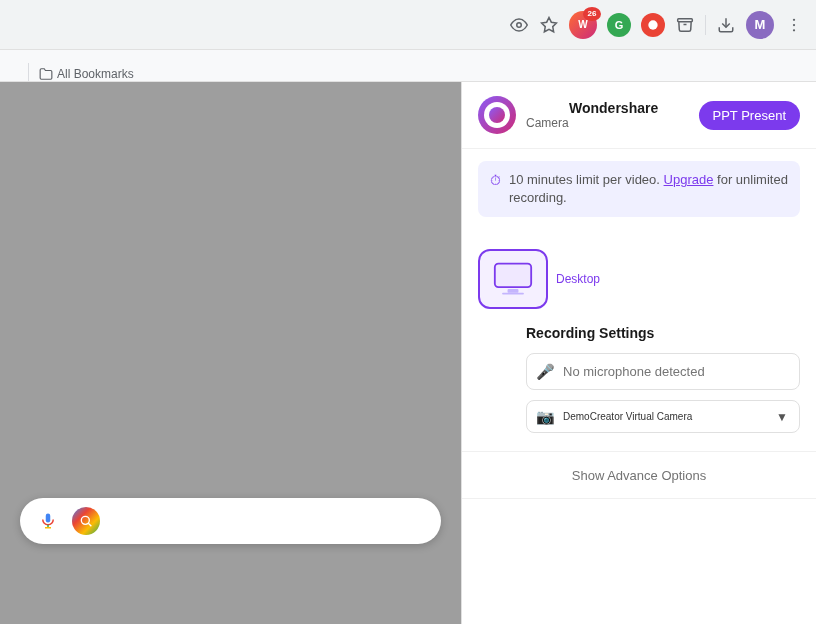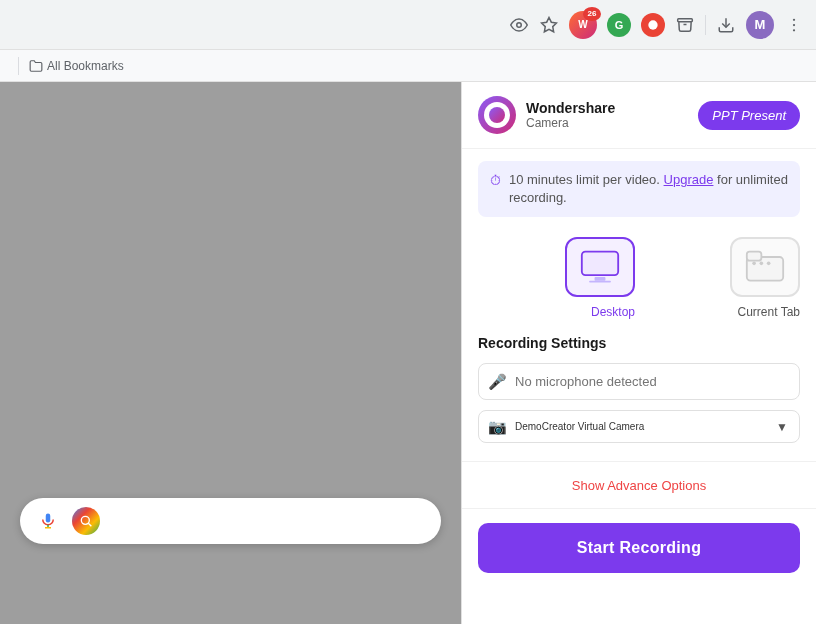--- a/index.html
+++ b/index.html
@@ -102,22 +102,22 @@
       font-size: 13px;
       font-weight: bold;
     }
 
     
     .bookmarks-bar {
       height: 32px;
       background: #f8f9fa;
       border-bottom: 1px solid #e0e0e0;
       display: flex;
-      align-items: center;
-      padding: 0 18px;
+      align-items: flex-end;
+      padding: 0 28px;
       gap: 6px;
     }
     .bookmarks-divider {
       width: 1px;
       height: 18px;
       background: #dadce0;
       margin-right: 4px;
     }
     .bookmarks-label {
       font-size: 12px;
@@ -184,35 +184,35 @@
       background: linear-gradient(135deg, #8b5cf6, #cc2c7a);
       display: flex;
       align-items: center;
       justify-content: center;
     }
     .brand-name {
       font-size: 14px;
       font-weight: 600;
       color: #1a1a1a;
       line-height: 1.2;
+      margin-left: 43px;
     }
     .brand-subtitle {
       font-size: 12px;
       color: #666;
     }
     .ppt-btn {
       background: #7c3aed;
       color: white;
       border: none;
       border-radius: 20px;
       padding: 7px 14px;
       font-size: 13px;
       font-weight: 500;
       cursor: pointer;
-      font-style: italic;
     }
 
     
     .limit-notice {
       background: #f0f0ff;
       margin: 12px 16px;
       border-radius: 8px;
       padding: 10px 12px;
       display: flex;
       align-items: flex-start;
@@ -236,25 +236,25 @@
 
     
     .mode-tabs {
       display: flex;
       gap: 8px;
       padding: 8px 16px 16px;
       justify-content: space-around;
     }
     .mode-tab {
       display: flex;
-      flex-direction: column;
-      align-items: flex-end;
+      align-items: center;
       gap: 8px;
       cursor: pointer;
       flex: 1;
+      margin-top: 12px;
     }
     .mode-icon-wrapper {
       width: 70px;
       height: 60px;
       border-radius: 12px;
       display: flex;
       align-items: center;
       justify-content: center;
       border: 2px solid transparent;
     }
@@ -277,20 +277,21 @@
 
     
     .desktop-icon svg, .tab-icon svg, .webcam-icon svg {
       width: 40px;
       height: 36px;
     }
 
     
     .settings-section {
       padding: 0 16px;
+      margin-left: 48px;
     }
     .settings-title {
       font-size: 14px;
       font-weight: 600;
       color: #1a1a1a;
       margin-bottom: 12px;
     }
     .input-wrapper {
       position: relative;
       margin-bottom: 10px;
@@ -351,21 +352,21 @@
     .advance-options {
       padding: 14px 16px;
       text-align: center;
       border-top: 1px solid #f0f0f0;
       border-bottom: 1px solid #f0f0f0;
       margin-top: 8px;
       cursor: pointer;
     }
     .advance-options-text {
       font-size: 13px;
-      color: #ef4444;
+      color: #737373;
       text-align: right;
     }
 
     
     .start-btn {
       margin: 14px 16px;
       width: calc(100% - 32px);
       padding: 16px;
       background: #7c3aed;
       color: white;
@@ -521,32 +522,20 @@
         <div class="mode-icon-wrapper active desktop-icon">
           <svg width="44" height="38" viewBox="0 0 44 38" fill="none">
             <rect x="2" y="2" width="40" height="26" rx="4" fill="#f0e8ff" stroke="#7c3aed" stroke-width="2"></rect>
             <rect x="16" y="30" width="12" height="4" rx="1" fill="#c4b5fd"></rect>
             <rect x="10" y="34" width="24" height="2" rx="1" fill="#c4b5fd"></rect>
           </svg>
         </div>
         <span class="mode-label active">Desktop</span>
       </div>
 
-      <div class="mode-tab">
-        <div class="mode-icon-wrapper inactive tab-icon">
-          <svg width="44" height="38" viewBox="0 0 44 38" fill="none">
-            <rect x="2" y="8" width="40" height="26" rx="4" fill="#f5f5f5" stroke="#ccc" stroke-width="2"></rect>
-            <rect x="2" y="2" width="16" height="10" rx="3" fill="#f5f5f5" stroke="#ccc" stroke-width="2"></rect>
-            <circle cx="10" cy="15" r="2" fill="#ccc"></circle>
-            <circle cx="18" cy="15" r="2" fill="#ccc"></circle>
-            <circle cx="26" cy="15" r="2" fill="#ccc"></circle>
-          </svg>
-        </div>
-        <span class="mode-label">Current Tab</span>
-      </div>
 
     </div>
 
     <div class="settings-section">
       <div class="settings-title">Recording Settings</div>
 
       <div class="input-wrapper">
         <span class="input-icon">🎤</span>
         <input type="text" class="input-field" readonly="" placeholder="No microphone detected" style="">
       </div>
@@ -557,16 +546,15 @@
           <option>DemoCreator Virtual Camera</option>
         </select>
         <span class="select-arrow">▼</span>
       </div>
     </div>
 
     <div class="advance-options">
       <span class="advance-options-text">Show Advance Options</span>
     </div>
 
-    <button class="start-btn">Start Recording</button>
 
   </div>
 </div>
 
 </body></html>

